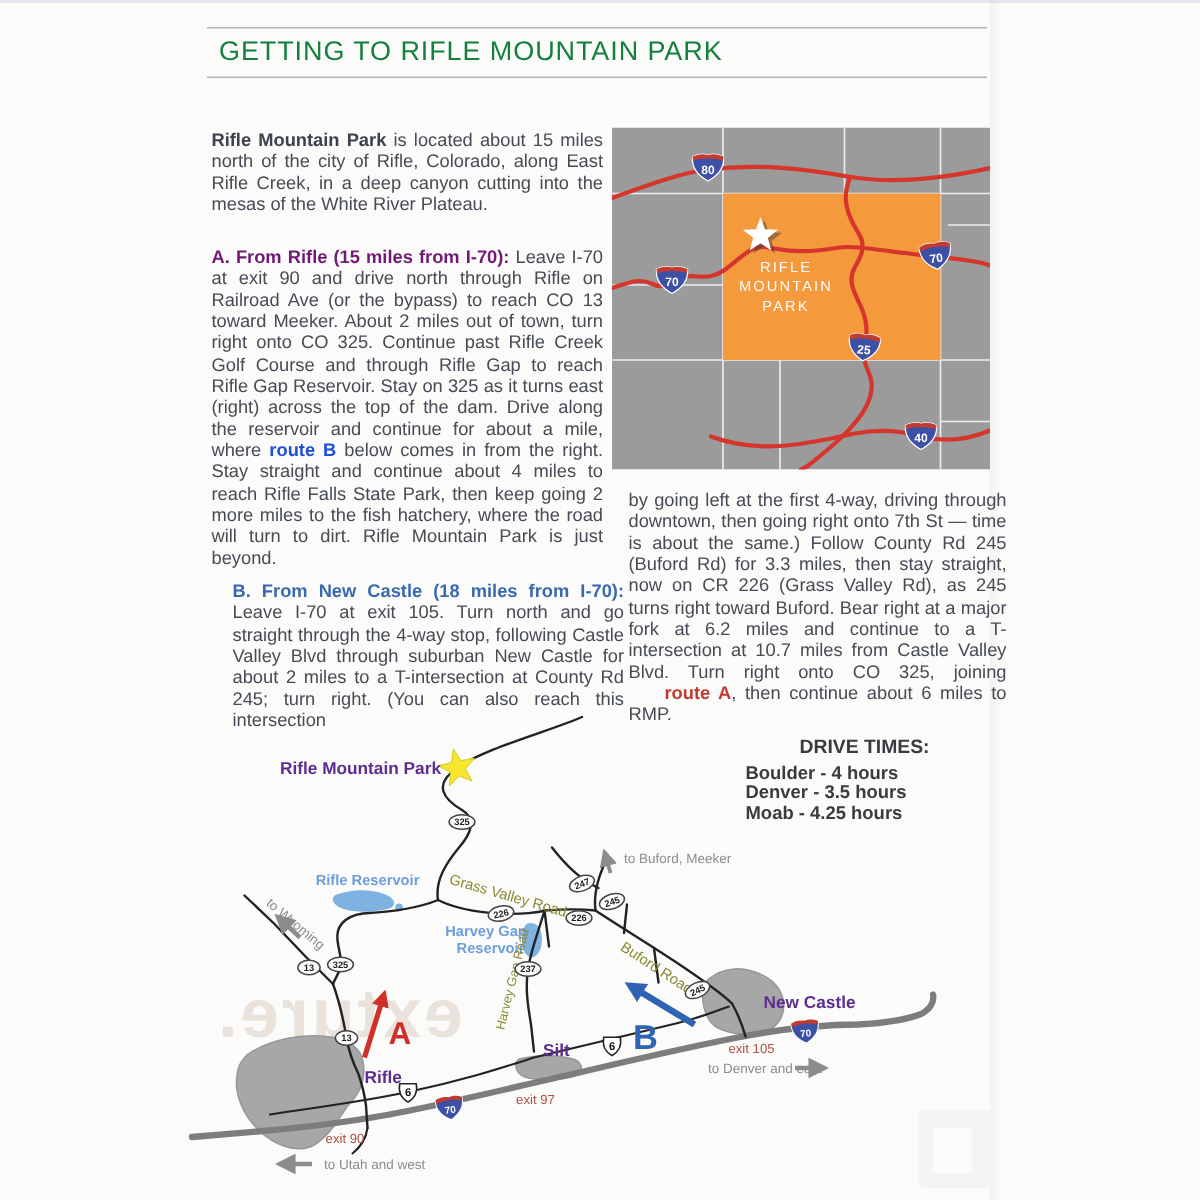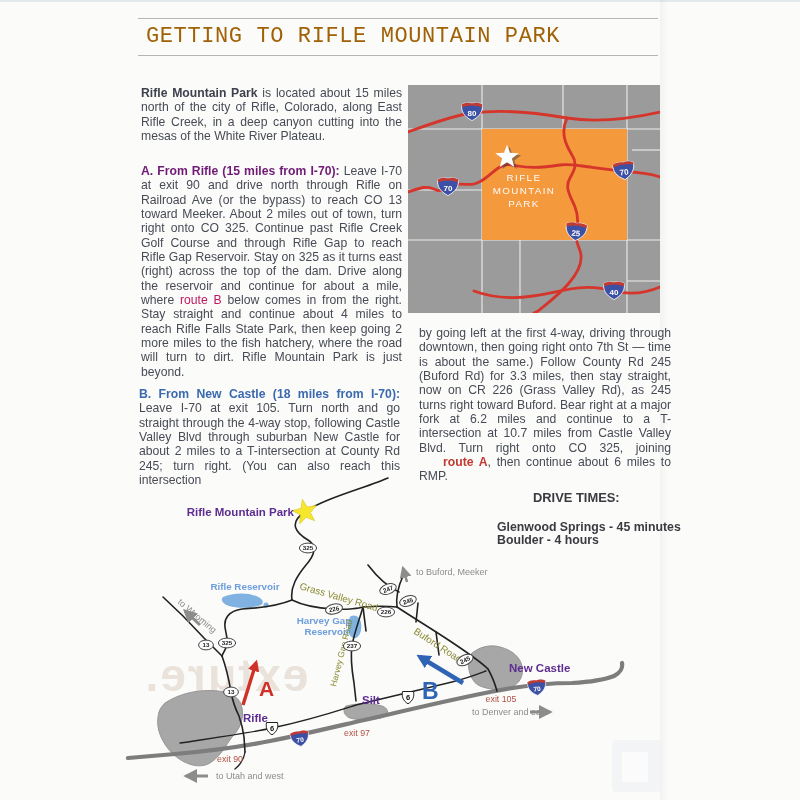--- a/index.html
+++ b/index.html
@@ -4,35 +4,35 @@
 <style>
   html,body{margin:0;padding:0;}
   .page{position:relative;width:800px;height:800px;background:#fbfbfa;overflow:hidden;
         font-family:"Liberation Sans",sans-serif;}
   .top-edge{position:absolute;left:0;top:0;width:800px;height:2px;background:#dde4ea;opacity:.8;}
   .right-edge{position:absolute;left:660px;top:0;width:8px;height:800px;
         background:linear-gradient(to right,rgba(0,0,0,.035),rgba(0,0,0,0));}
   
   .title-block{position:absolute;left:138px;top:18px;width:520px;}
   .rule{height:0;border-top:1.5px solid #b7b4b4;}
-  .page-title{margin:5px 0 6px 8px;font-size:22px;font-weight:400;color:#a16207;
-        letter-spacing:.6px;white-space:nowrap;font-family:Liberation Mono, monospace;}
+  .page-title{margin:5px 0 6px 8px;font-size:18px;font-weight:400;color:#15803d;
+        letter-spacing:.6px;white-space:nowrap;}
   
   .para{position:absolute;width:261px;font-size:12.2px;line-height:14.35px;
         text-align:justify;color:#474b55;margin:11px;}
   .para b{color:#3d414b;}
   .red-head{color:#701a75;font-weight:700;}
   .blue-head{color:#3a69b0;font-weight:700;}
-  .route-blue{color:#be185d;font-weight:400;}
+  .route-blue{color:#1d4ed8;font-weight:700;}
   .route-red{color:#c13a30;font-weight:700;padding-left:24px;}
   .col-right{width:252px;}
   
   .drive-times{position:absolute;left:497px;top:491px;width:200px;font-weight:700;
         font-size:12.3px;line-height:13.6px;color:#3a3a41;}
-  .dt-title{margin-left:20px;font-size:12.9px;margin-bottom:16px;padding-left:16px;}
+  .dt-title{margin-left:20px;font-size:12.9px;margin-bottom:4px;padding-left:16px;}
   
   .co-map{position:absolute;left:408px;top:85px;}
   .road-map{position:absolute;left:120px;top:475px;}
   .ghost{position:absolute;left:95px;top:648px;width:262px;height:60px;
         transform:scaleX(-1);font-size:46px;font-weight:700;color:#eae3db;
         letter-spacing:2px;text-align:center;user-select:none;}
   .bleed-artifact{position:absolute;left:612px;top:740px;width:50px;height:52px;
         background:#f1f2f4;border-radius:4px;opacity:.75;}
   .bleed-artifact .inner{position:absolute;left:10px;top:12px;width:26px;height:30px;background:#fbfbfc;}
   svg text{font-family:"Liberation Sans",sans-serif;}
@@ -47,21 +47,21 @@
   <div class="title-block">
     <div class="rule"></div>
     <h1 class="page-title">GETTING TO RIFLE MOUNTAIN PARK</h1>
     <div class="rule"></div>
   </div>
 
   <p class="para" style="left:130px;top:75px;"><b>Rifle Mountain Park</b><span> is located about 15 miles north of the city of Rifle, Colorado, along East Rifle Creek, in a deep canyon cutting into the mesas of the White River Plateau.</span></p>
 
   <p class="para" style="left:130px;top:153px;"><span class="red-head">A. From Rifle (15 miles from I-70):</span><span> Leave I-70 at exit 90 and drive north through Rifle on Railroad Ave (or the bypass) to reach CO 13 toward Meeker. About 2 miles out of town, turn right onto CO 325. Continue past Rifle Creek Golf Course and through Rifle Gap to reach Rifle Gap Reservoir. Stay on 325 as it turns east (right) across the top of the dam. Drive along the reservoir and continue for about a mile, where </span><span class="route-blue">route B</span><span> below comes in from the right. Stay straight and continue about 4 miles to reach Rifle Falls State Park, then keep going 2 more miles to the fish hatchery, where the road will turn to dirt. Rifle Mountain Park is just beyond.</span></p>
 
-  <p class="para" style="left:128px;top:376px;"><span class="blue-head">B. From New Castle (18 miles from I-70):</span><span> Leave I-70 at exit 105. Turn north and go straight through the 4-way stop, following Castle Valley Blvd through suburban New Castle for about 2 miles to a T-intersection at County Rd 245; turn right. (You can also reach this intersection</span></p>
+  <p class="para" style="left:144px;top:376px;"><span class="blue-head">B. From New Castle (18 miles from I-70):</span><span> Leave I-70 at exit 105. Turn north and go straight through the 4-way stop, following Castle Valley Blvd through suburban New Castle for about 2 miles to a T-intersection at County Rd 245; turn right. (You can also reach this intersection</span></p>
 
   <p class="para col-right" style="left:408px;top:315px;"><span>by going left at the first 4-way, driving through downtown, then going right onto 7th St — time is about the same.) Follow County Rd 245 (Buford Rd) for 3.3 miles, then stay straight, now on CR 226 (Grass Valley Rd), as 245 turns right toward Buford. Bear right at a major fork at 6.2 miles and continue to a T-intersection at 10.7 miles from Castle Valley Blvd. Turn right onto CO 325, joining </span><span class="route-red">route A</span><span>, then continue about 6 miles to RMP.</span></p>
 
   <svg class="co-map" width="252" height="228" viewBox="0 0 252 228">
     <rect x="0" y="0" width="252" height="228" fill="#9b9b9b"></rect>
     <g stroke="#ededed" stroke-width="1.1">
       <path d="M74,0 V228"></path>
         <path d="M219,0 V228"></path>
         <path d="M0,44 H252"></path>
         <path d="M0,155 H252"></path>
@@ -110,22 +110,23 @@
     </g>
     <g transform="translate(206,206) scale(1.15)">
       <path d="M0,-7.5 C3,-8.5 6.5,-8 9,-6.5 C9.5,-1 7.5,3.5 0,7.5 C-7.5,3.5 -9.5,-1 -9,-6.5 C-6.5,-8 -3,-8.5 0,-7.5 Z" fill="#3c50a5" stroke="#fff" stroke-width=".7"></path>
       <path d="M-9,-6.5 C-6.5,-8 -3,-8.5 0,-7.5 C3,-8.5 6.5,-8 9,-6.5 L8.7,-4.2 C3,-6 -3,-6 -8.7,-4.2 Z" fill="#c23b33"></path>
       <text y="3.4" font-size="7" font-weight="700" fill="#fff" text-anchor="middle">40</text>
     </g>
   </svg>
 
   <div class="drive-times">
     <div class="dt-title">DRIVE TIMES:</div>
-    <div class="dt-item">Glenwood Springs - 45 minutes</div>
     <div class="dt-item">Boulder - 4 hours</div>
+    <div class="dt-item">Denver - 3.5 hours</div>
+    <div class="dt-item">Moab - 4.25 hours</div>
   </div>
 
   <div class="ghost">exture.</div>
   <div class="bleed-artifact">
       <div class="inner"></div>
     </div>
 
   <svg class="road-map" width="560" height="325" viewBox="0 0 560 325">
     <defs>
       <marker id="ah-gray" viewBox="0 0 10 10" refX="8" refY="5" markerWidth="4.6" markerHeight="4.6" orient="auto-start-reverse">

